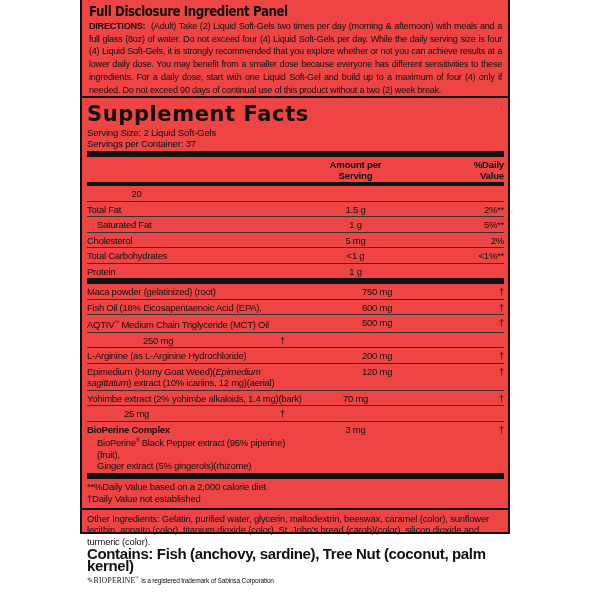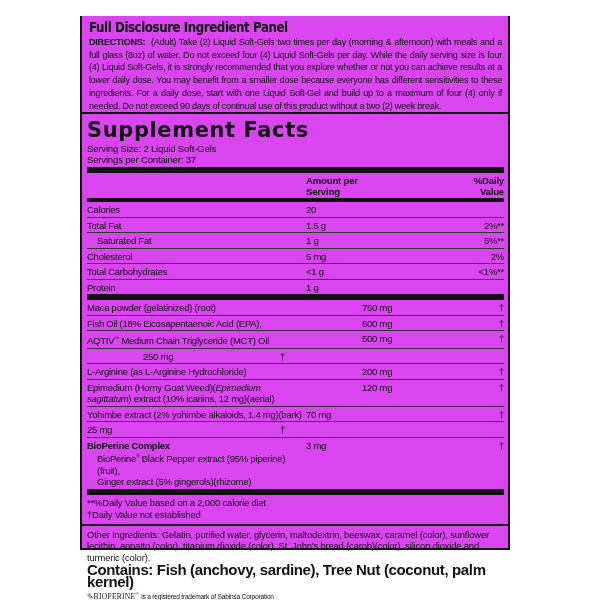--- a/index.html
+++ b/index.html
@@ -1,21 +1,21 @@
 <!DOCTYPE html>
 <html><head>
 <meta charset="utf-8">
 <style>
   * { box-sizing: border-box; margin: 0; padding: 0; }
   html, body { width: 600px; height: 600px; background: #ffffff; overflow: hidden; }
   body { font-family: "Liberation Sans", sans-serif; color: #111; position: relative; }
 
   .panel {
-    position: absolute; left: 80px; top: 16px; width: 430px; height: 534px;
-    border: 2px solid #111; border-top: none; background: #d946ef;
+    position: absolute; left: 80px; top: 0; width: 430px; height: 534px;
+    border: 2px solid #111; border-top: none; background: #ef4444;
   }
   .disclosure {
     padding: 4px 6px 6px 7px;
     border-bottom: 2px solid #111;
     height: 98px;
   }
   .disclosure-title {
     font-family: "DejaVu Sans", sans-serif;
     font-weight: bold; font-size: 13.2px; letter-spacing: -0.5px;
     line-height: 16px; transform: scaleX(0.9); transform-origin: left;
@@ -35,21 +35,21 @@
     line-height: 28px; margin-top: 2px;
   }
   .serving { font-size: 9.6px; line-height: 10.5px; letter-spacing: -0.2px; }
   .bar-thick { height: 6px; background: #111; margin-top: 2px; }
   .bar-med { height: 4px; background: #111; }
   .hdr-row {
     display: flex; font-weight: bold; font-size: 9.6px; line-height: 11px;
     padding: 2px 0 1px 0; letter-spacing: -0.2px;
   }
   .col-name { flex: 1; }
-  .col-amt { width: 100px; text-align: left; padding-right: 1px; }
+  .col-amt { width: 100px; text-align: center; padding-right: 1px; }
   .col-dv { width: 98px; text-align: right; }
   .row {
     display: flex; font-size: 9.5px; line-height: 11.5px; letter-spacing: -0.25px;
     border-bottom: 1px solid #333; padding: 2px 0 1px 0;
   }
   .row.last { border-bottom: none; }
   .row.amt-left .col-amt { text-align: left; padding-left: 56px; }
   .indent { padding-left: 10px; }
   .sub { padding-left: 10px; display: block; }
   .bold { font-weight: bold; }
@@ -89,21 +89,20 @@
         <div>Serving</div>
       </div>
       <div class="col-dv">
         <div>%Daily</div>
         <div>Value</div>
       </div>
     </div>
     <div class="bar-med"></div>
 
     <div class="row">
-      <div class="col-name">Calories</div>
       <div class="col-amt">20</div>
       <div class="col-dv"></div>
     </div>
     <div class="row">
       <div class="col-name">Total Fat</div>
       <div class="col-amt">1.5 g</div>
       <div class="col-dv">2%**</div>
     </div>
     <div class="row">
       <div class="col-name indent">Saturated Fat</div>

